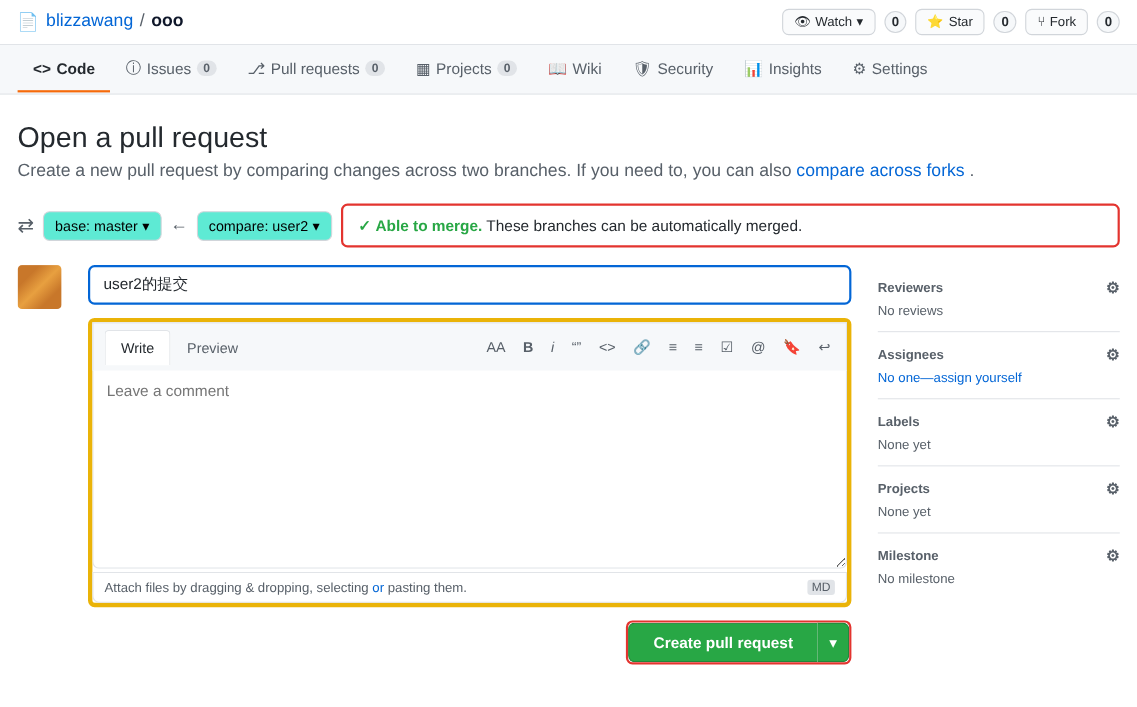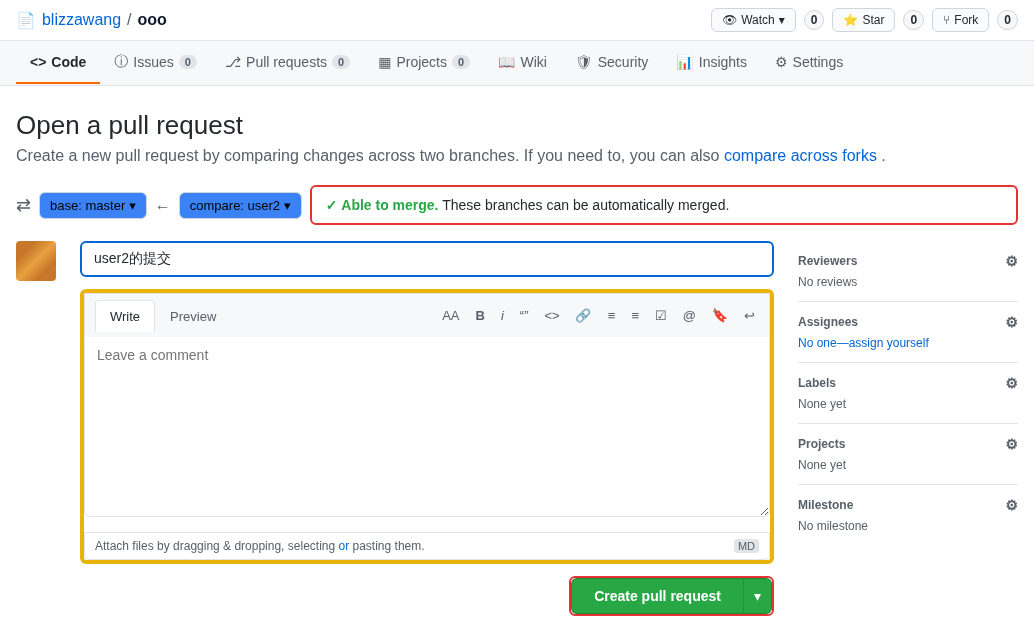--- a/index.html
+++ b/index.html
@@ -22,21 +22,21 @@
     .nav-tab .badge { background: #e1e4e8; border-radius: 10px; padding: 1px 6px; font-size: 11px; font-weight: 600; }
 
     
     .main { padding: 24px 16px; }
     .page-title { font-size: 26px; font-weight: 400; margin-bottom: 6px; }
     .page-desc { font-size: 16px; color: #586069; margin-bottom: 20px; }
     .page-desc a { color: #0366d6; text-decoration: none; }
 
     
     .branch-row { display: flex; align-items: center; gap: 8px; margin-bottom: 16px; }
-    .branch-btn { display: flex; align-items: center; gap: 4px; padding: 5px 10px; border: 1px solid #d1d5da; border-radius: 6px; background: #3b82f6; cursor: pointer; font-size: 13px; }
+    .branch-btn { display: flex; align-items: center; gap: 4px; padding: 5px 10px; border: 1px solid #d1d5da; border-radius: 6px; background: #5eead4; cursor: pointer; font-size: 13px; }
     .arrow-icon { color: #586069; font-size: 16px; }
 
     
     .merge-status { border: 2px solid #28a745; border-radius: 6px; padding: 10px 14px; background: #fff; color: #24292e; font-size: 14px; }
 
     
     .pr-form { display: flex; gap: 24px; }
     .pr-sidebar { width: 220px; flex-shrink: 0; }
 
     
@@ -53,21 +53,21 @@
     .editor-tab.active { color: #24292e; background: #fff; border-color: #e1e4e8; font-weight: 500; }
 
     
     .editor-toolbar { display: flex; align-items: center; justify-content: flex-end; gap: 8px; padding: 6px 10px; background: #f6f8fa; border: 1px solid #e1e4e8; border-bottom: none; font-size: 13px; color: #586069; }
     .toolbar-btn { cursor: pointer; padding: 2px 4px; border-radius: 3px; }
 
     
     .comment-area { width: 100%; height: 180px; padding: 10px 12px; border: 1px solid #e1e4e8; border-top: none; border-radius: 0 0 6px 6px; font-size: 14px; color: #6a737d; resize: vertical; outline: none; font-family: inherit; }
 
     
-    .attach-note { font-size: 12px; color: #586069; padding: 6px 10px; border: 1px solid #e1e4e8; border-top: 1px solid #e1e4e8; border-radius: 0 0 6px 6px; display: flex; align-items: center; justify-content: space-between; margin-top: 12px; }
+    .attach-note { font-size: 12px; color: #586069; padding: 6px 10px; border: 1px solid #e1e4e8; border-top: 1px solid #e1e4e8; border-radius: 0 0 6px 6px; display: flex; align-items: center; justify-content: space-between; margin-top: 0; }
     .attach-note a { color: #0366d6; text-decoration: none; }
     .md-icon { background: #e1e4e8; border-radius: 3px; padding: 1px 4px; font-size: 11px; color: #586069; cursor: pointer; }
 
     
     .submit-row { display: flex; justify-content: flex-end; margin-top: 12px; }
     .create-btn-group { display: flex; align-items: center; }
     .create-btn { background: #28a745; color: #fff; border: 1px solid #22863a; border-right: none; border-radius: 6px 0 0 6px; padding: 9px 22px; font-size: 14px; font-weight: 600; cursor: pointer; outline: none; }
     .create-btn-dropdown { background: #28a745; color: #fff; border: 1px solid #22863a; border-left: 1px solid #22863a99; border-radius: 0 6px 6px 0; padding: 9px 10px; font-size: 14px; cursor: pointer; outline: none; }
     
     .highlight-border { border: 2px solid #e3342f !important; border-radius: 6px; }

